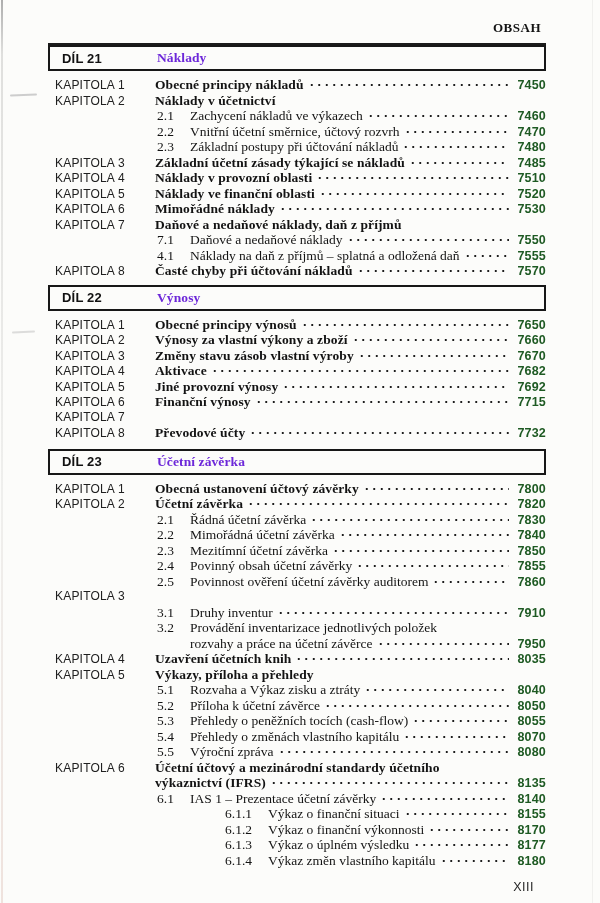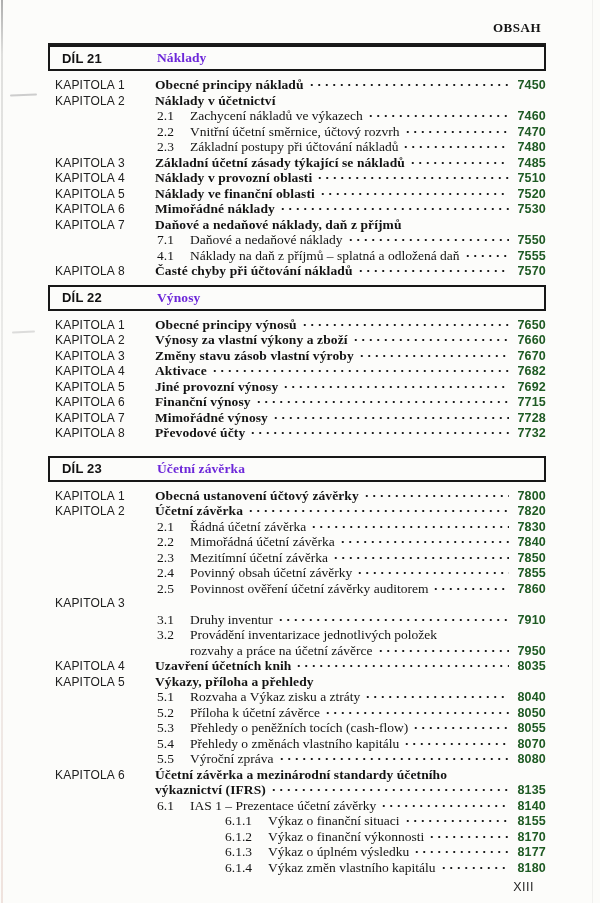--- a/index.html
+++ b/index.html
@@ -15,21 +15,21 @@
   .header-bar{margin-top:20px;text-align:right;padding-right:5px;
     font:bold 13px "Liberation Serif",serif;letter-spacing:.5px;color:#141414;}
   .header-rule{margin-top:7px;border-top:2px solid #1b1b1b;}
 
   .dil-box{height:22px;border:2px solid #171717;display:flex;align-items:center;
     padding-left:12px;background:#fcfcfa;}
   .dil-label{width:95px;flex:none;font:bold 13px "Liberation Sans",sans-serif;letter-spacing:.2px;color:#111;}
   .dil-title{font:bold 13.5px "Liberation Serif",serif;color:#6d28d9;letter-spacing:.1px;}
   .sec1 .dil-box{}
   .sec2 .dil-box{margin-top:6px;}
-  .sec3 .dil-box{margin-top:15px;}
+  .sec3 .dil-box{margin-top:8px;}
   .rows{margin-top:6px;}
 
   .toc-row{display:flex;height:15.5px;line-height:15.5px;padding-left:7px;align-items:baseline;}
   .col-label{width:100px;flex:none;font:12px "Liberation Sans",sans-serif;
     letter-spacing:.2px;color:#202020;white-space:nowrap;}
   .col-content{flex:1;display:flex;align-items:baseline;min-width:0;
     font:13.5px "Liberation Serif",serif;color:#131313;}
   .num{flex:none;white-space:nowrap;}
   .num.lvl1{margin-left:2px;width:33px;}
   .num.lvl2{margin-left:70px;width:43px;}
@@ -221,25 +221,20 @@
           <div class="toc-row">
             <span class="col-label">KAPITOLA 6</span>
             <div class="col-content">
               <span class="title b">Finanční výnosy</span>
               <span class="dots"></span>
               <span class="pagenum">7715</span>
             </div>
           </div>
           <div class="toc-row">
             <span class="col-label">KAPITOLA 7</span>
-            <div class="col-content">
-              <span class="title b">Mimořádné výnosy</span>
-              <span class="dots"></span>
-              <span class="pagenum">7728</span>
-            </div>
           </div>
           <div class="toc-row">
             <span class="col-label">KAPITOLA 8</span>
             <div class="col-content">
               <span class="title b">Převodové účty</span>
               <span class="dots"></span>
               <span class="pagenum">7732</span>
             </div>
           </div>
         </div>
@@ -394,21 +389,21 @@
             <div class="col-content">
               <span class="num lvl1">5.5</span>
               <span class="title">Výroční zpráva</span>
               <span class="dots"></span>
               <span class="pagenum">8080</span>
             </div>
           </div>
           <div class="toc-row">
             <span class="col-label">KAPITOLA 6</span>
             <div class="col-content">
-              <span class="title b">Účetní závěrka a mezinárodní standardy účetního</span>
+              <span class="title b">Účetní účtový a mezinárodní standardy účetního</span>
             </div>
           </div>
           <div class="toc-row">
             <span class="col-label"></span>
             <div class="col-content">
               <span class="title b">výkaznictví (IFRS)</span>
               <span class="dots"></span>
               <span class="pagenum">8135</span>
             </div>
           </div>

